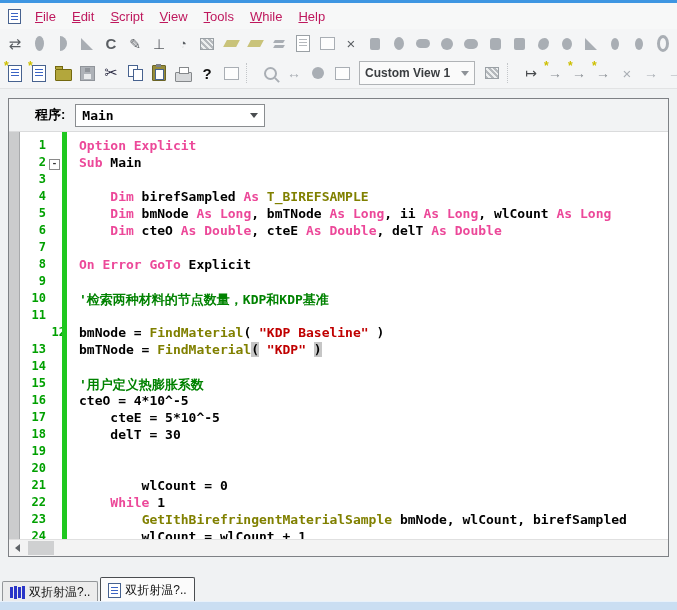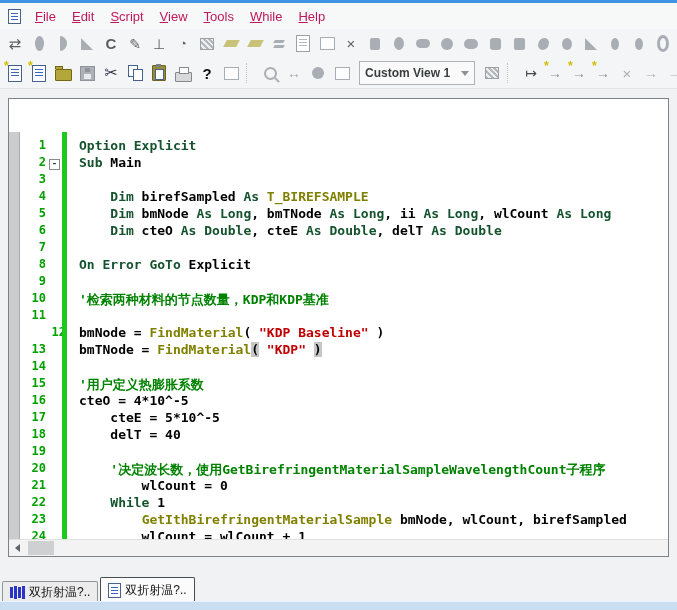--- a/index.html
+++ b/index.html
@@ -77,21 +77,21 @@
 
   .codearea{position:absolute;top:33px;left:0;right:0;bottom:16px;background:#fff;overflow:hidden}
   .margin-strip{position:absolute;left:0;top:0;bottom:0;width:10px;background:#cbcccd;border-right:1px solid #a8aaac}
   .green-bar{position:absolute;left:53px;top:0;bottom:0;width:5px;background:#1fc81f}
   .ln{position:absolute;left:11px;width:26px;text-align:right;height:17px;line-height:17px;
       font:bold 12px "DejaVu Sans Mono",monospace;color:#00a000}
   .fold{position:absolute;left:40px;width:9px;height:9px;border:1px solid #8a8a8a;background:#fff;
         font:bold 9px/7px "DejaVu Sans Mono",monospace;text-align:center;color:#333}
   .code-line{position:absolute;left:70px;right:0;height:17px;line-height:17px;white-space:pre;
         font:bold 13px "DejaVu Sans Mono",monospace;color:#000}
-  .tk-k{color:#14532d}.tk-c{color:#008200}.tk-f{color:#808000}
+  .tk-k{color:#ec4899}.tk-c{color:#008200}.tk-f{color:#808000}
   .tk-s{color:#c00000}.tk-h{background:#c6c6c6}
 
   .hscroll{position:absolute;left:0;right:0;bottom:0;height:16px;background:#f3f3f3;
         border-top:1px solid #e0e0e0;display:flex;align-items:center}
   .hs-btn{width:17px;height:16px;display:flex;align-items:center;justify-content:center}
   .hs-arrow{width:0;height:0;border-top:4px solid transparent;border-bottom:4px solid transparent;
         border-right:5px solid #606468}
   .hs-thumb{width:26px;height:14px;background:#cfd0d1;margin-left:2px}
 
   
@@ -287,20 +287,27 @@
     </div>
     <div class="tbtn">
       <span class="g" style="color: rgb(169, 174, 180); font-size: 14px;">→</span>
     </div>
     <div class="tbtn">
       <span class="g" style="color: rgb(169, 174, 180); font-size: 14px;">→</span>
     </div>
   </div>
 
 <div class="panel">
+  <div class="progrow">
+    <span class="prog-label">程序:</span>
+    <div class="prog-combo">
+      <span>Main</span>
+      <span class="caret" style="border-top-color:#4a4d50"></span>
+    </div>
+  </div>
   <div class="codearea">
     <div class="margin-strip"></div>
     <div class="gutter">
         <div class="ln" style="top: 6px;">1</div>
         <div class="ln" style="top: 23px;">2</div>
         <div class="fold" style="top: 27px;">-</div>
         <div class="ln" style="top: 40px;">3</div>
         <div class="ln" style="top: 57px;">4</div>
         <div class="ln" style="top: 74px;">5</div>
         <div class="ln" style="top: 91px;">6</div>
@@ -335,23 +342,23 @@
         <div class="code-line" style="top: 125px;"><span class="tk-k">On Error GoTo</span><span class="tk-i"> Explicit</span></div>
         <div class="code-line" style="top: 142px;"></div>
         <div class="code-line" style="top: 159px;"><span class="tk-c">'检索两种材料的节点数量，KDP和KDP基准</span></div>
         <div class="code-line" style="top: 176px;"></div>
         <div class="code-line" style="top: 193px;"><span class="tk-i">bmNode = </span><span class="tk-f">FindMaterial</span><span class="tk-i">( </span><span class="tk-s">"KDP Baseline"</span><span class="tk-i"> )</span></div>
         <div class="code-line" style="top: 210px;"><span class="tk-i">bmTNode = </span><span class="tk-f">FindMaterial</span><span class="tk-h">(</span><span class="tk-i"> </span><span class="tk-s">"KDP"</span><span class="tk-i"> </span><span class="tk-h">)</span></div>
         <div class="code-line" style="top: 227px;"></div>
         <div class="code-line" style="top: 244px;"><span class="tk-c">'用户定义热膨胀系数</span></div>
         <div class="code-line" style="top: 261px;"><span class="tk-i">cteO = 4*10^-5</span></div>
         <div class="code-line" style="top: 278px;"><span class="tk-i">    cteE = 5*10^-5</span></div>
-        <div class="code-line" style="top: 295px;"><span class="tk-i">    delT = 40</span></div>
+        <div class="code-line" style="top: 295px;"><span class="tk-i">    delT = 30</span></div>
         <div class="code-line" style="top: 312px;"></div>
-        <div class="code-line" style="top: 329px;"><span class="tk-i">    </span><span class="tk-c">'决定波长数，使用GetBirefringentMaterialSampleWavelengthCount子程序</span></div>
+        <div class="code-line" style="top: 329px;"><span class="tk-i">    </span></div>
         <div class="code-line" style="top: 346px;"><span class="tk-i">        wlCount = 0</span></div>
         <div class="code-line" style="top: 363px;"><span class="tk-i">    </span><span class="tk-k">While</span><span class="tk-i"> 1</span></div>
         <div class="code-line" style="top: 380px;"><span class="tk-i">        </span><span class="tk-f">GetIthBirefringentMaterialSample</span><span class="tk-i"> bmNode, wlCount, birefSampled</span></div>
         <div class="code-line" style="top: 397px;"><span class="tk-i">        wlCount = wlCount + 1</span></div>
       </div>
   </div>
   <div class="hscroll">
     <div class="hs-btn">
         <span class="hs-arrow"></span>
       </div>

